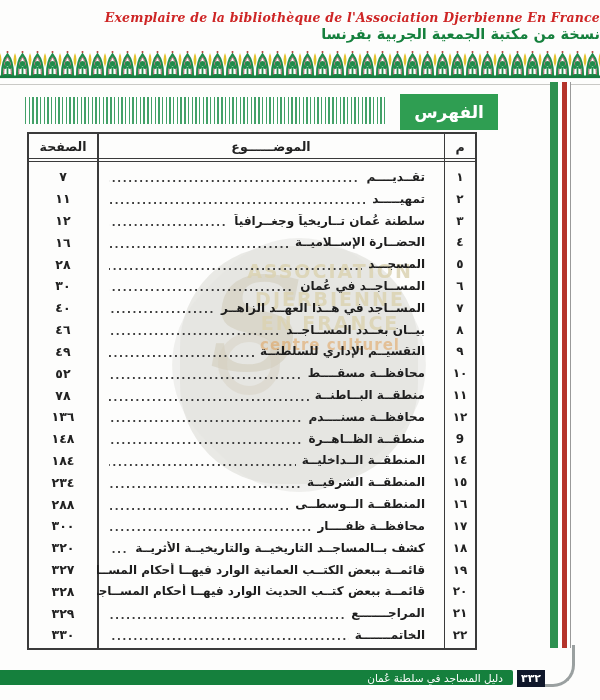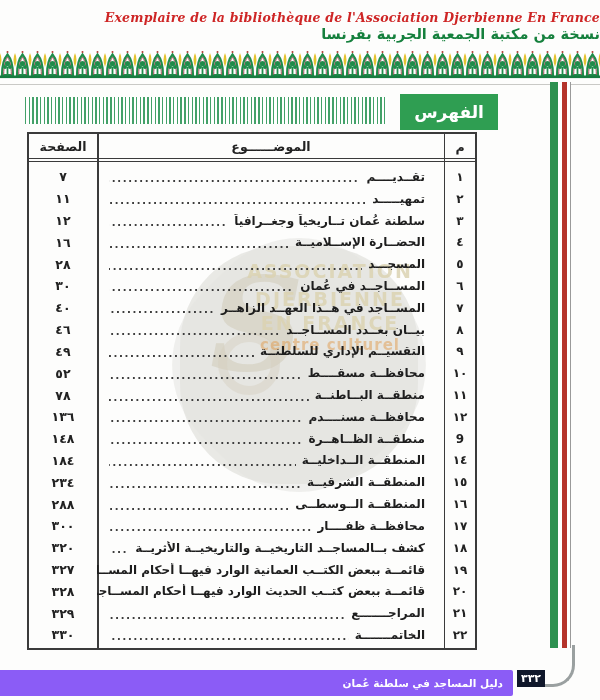--- a/index.html
+++ b/index.html
@@ -98,24 +98,24 @@
   .td-subj { flex:1; display:flex; direction:rtl; align-items:flex-end; padding:0 20px 0 6px; overflow:hidden; }
   .td-title { white-space:nowrap; color:#1e1e1e; }
   .leader {
     flex:1; height:4px; margin:0 6px; align-self:center; margin-top:9px; min-width:8px;
     background-image:radial-gradient(circle, #3d3d3d 0.95px, transparent 1.25px);
     background-size:5.5px 4px; background-position:center;
   }
   .td-page { width:68px; text-align:center; font-size:12.5px; }
   
   .footer-bar {
-    position:absolute; left:0; top:670px; width:513px; height:26px;
-    background:#8b5cf6; color:#fff; direction:rtl;
+    position:absolute; left:0; top:670px; width:513px; height:15px;
+    background:#15803d; color:#fff; direction:rtl;
     display:flex; align-items:center; padding-right:10px;
-    font-size:10.5px; font-weight:700; letter-spacing:0.5px;
+    font-size:10.5px; font-weight:400; letter-spacing:0.5px;
     border-radius:0 2px 2px 0;
   }
   .footer-page {
     position:absolute; left:517px; top:670px; width:28px; height:17px;
     background:#0f172a; color:#fff; display:flex; align-items:center; justify-content:center;
     font-size:11px; font-weight:700;
   }
 </style>
 </head>
 <body>

